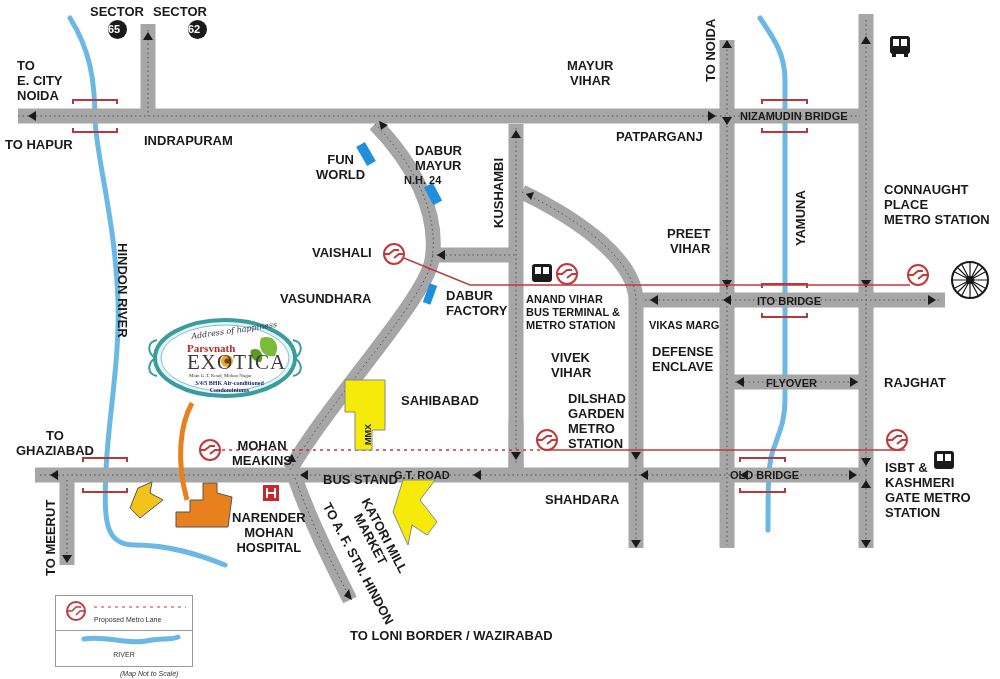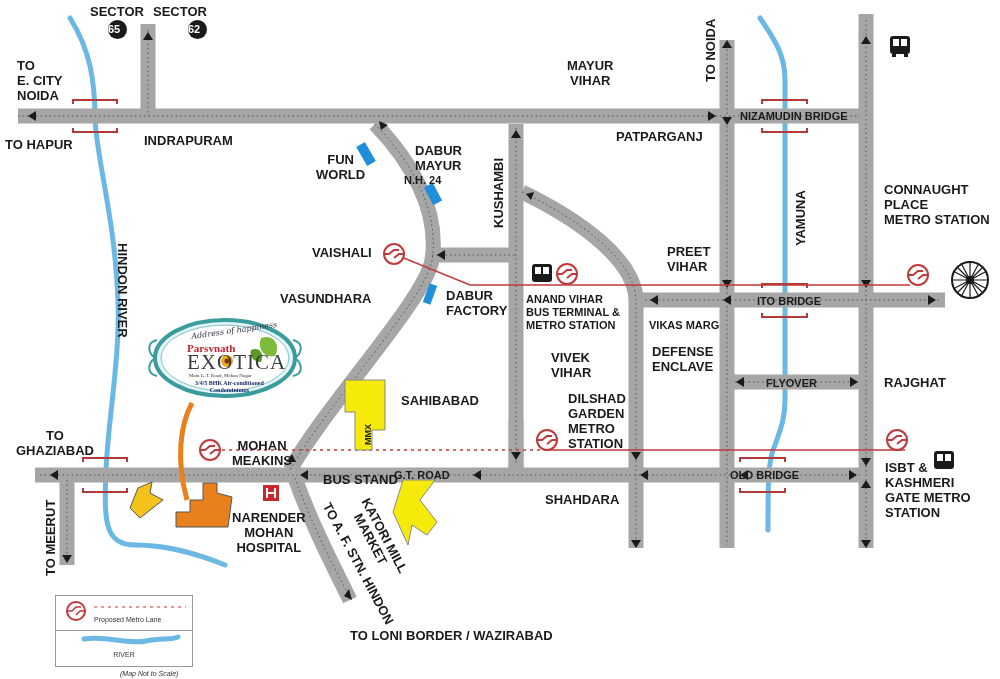--- a/index.html
+++ b/index.html
@@ -258,21 +258,21 @@
 <div class="lbl" style="left:280px;top:291px;">VASUNDHARA</div>
 <div class="lbl" style="left:446px;top:288px;">
   <div>DABUR</div>
   <div>FACTORY</div>
 </div>
 <div class="lbl" style="left:526px;top:293px;font-size:11px;line-height:13px;">
   <div>ANAND VIHAR</div>
   <div>BUS TERMINAL &amp;</div>
   <div>METRO STATION</div>
 </div>
-<div class="lbl" style="left:667px;top:244px;">
+<div class="lbl" style="left:667px;top:226px;text-align:right;">
   <div>PREET</div>
   <div>VIHAR</div>
 </div>
 <div class="road-lbl" style="left:757px;top:295px;">ITO BRIDGE</div>
 <div class="lbl" style="left:649px;top:318px;font-size:11px;">VIKAS MARG</div>
 <div class="lbl" style="left:551px;top:350px;">
   <div>VIVEK</div>
   <div>VIHAR</div>
 </div>
 <div class="lbl" style="left:652px;top:344px;">

